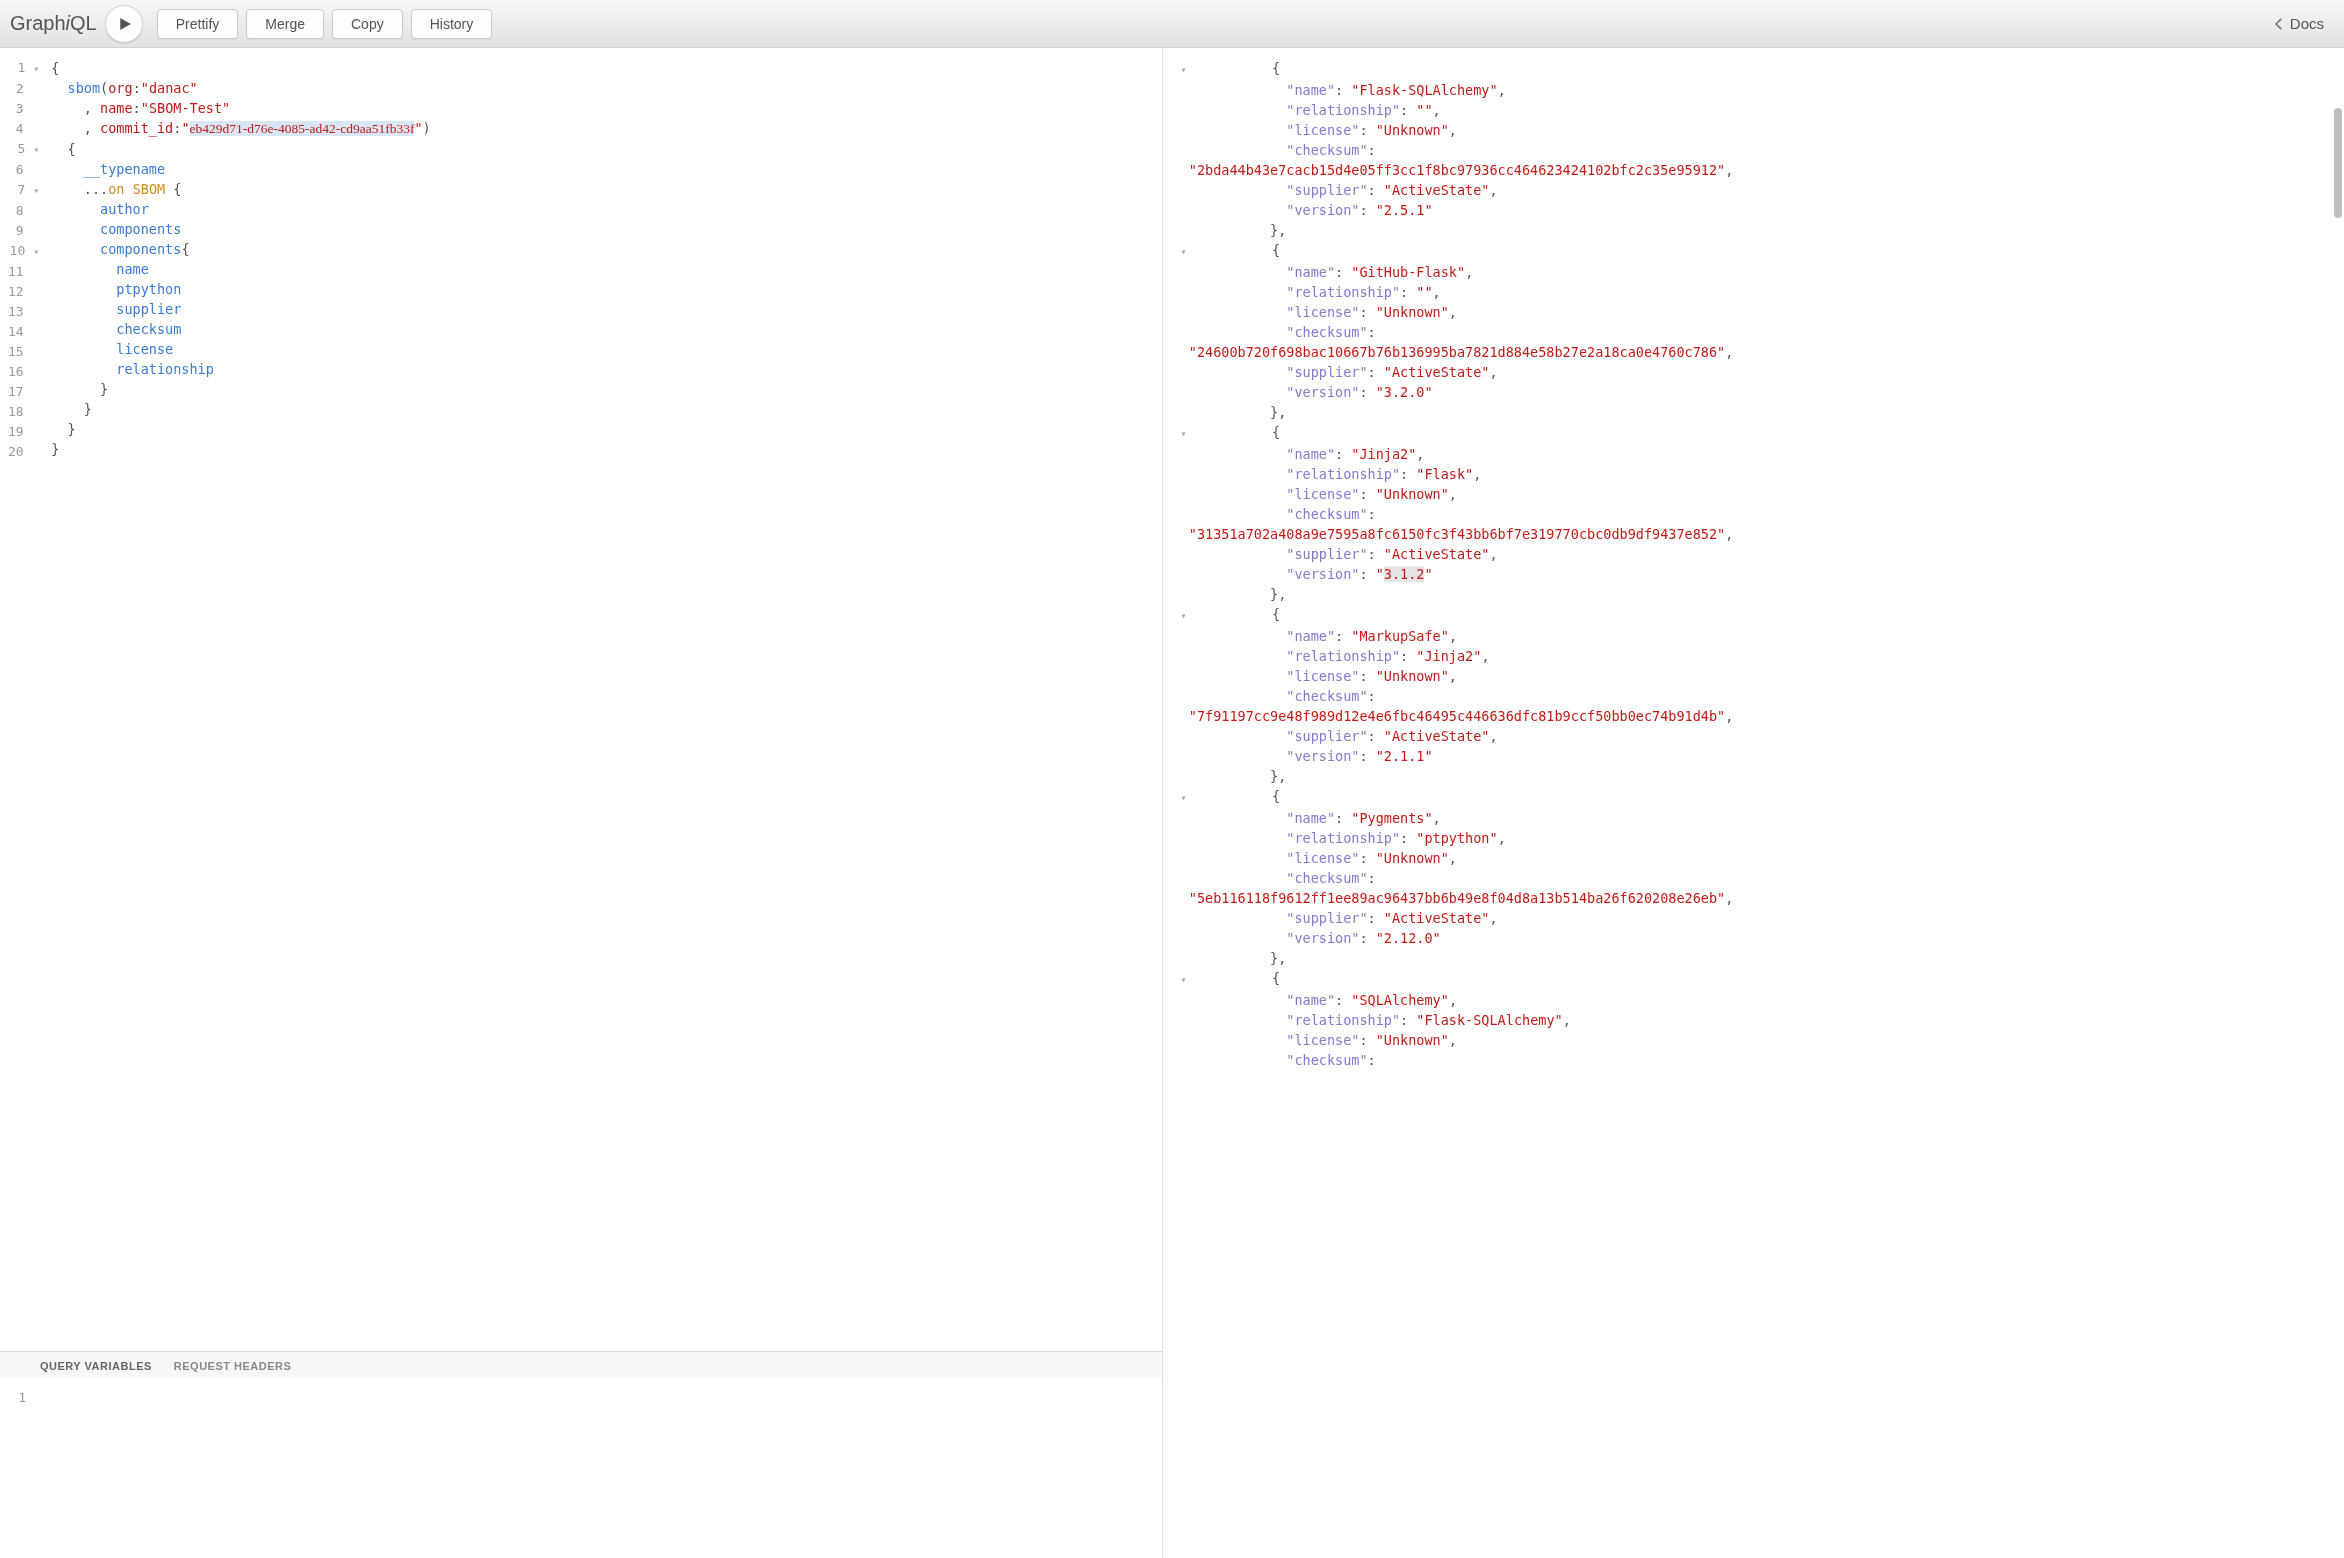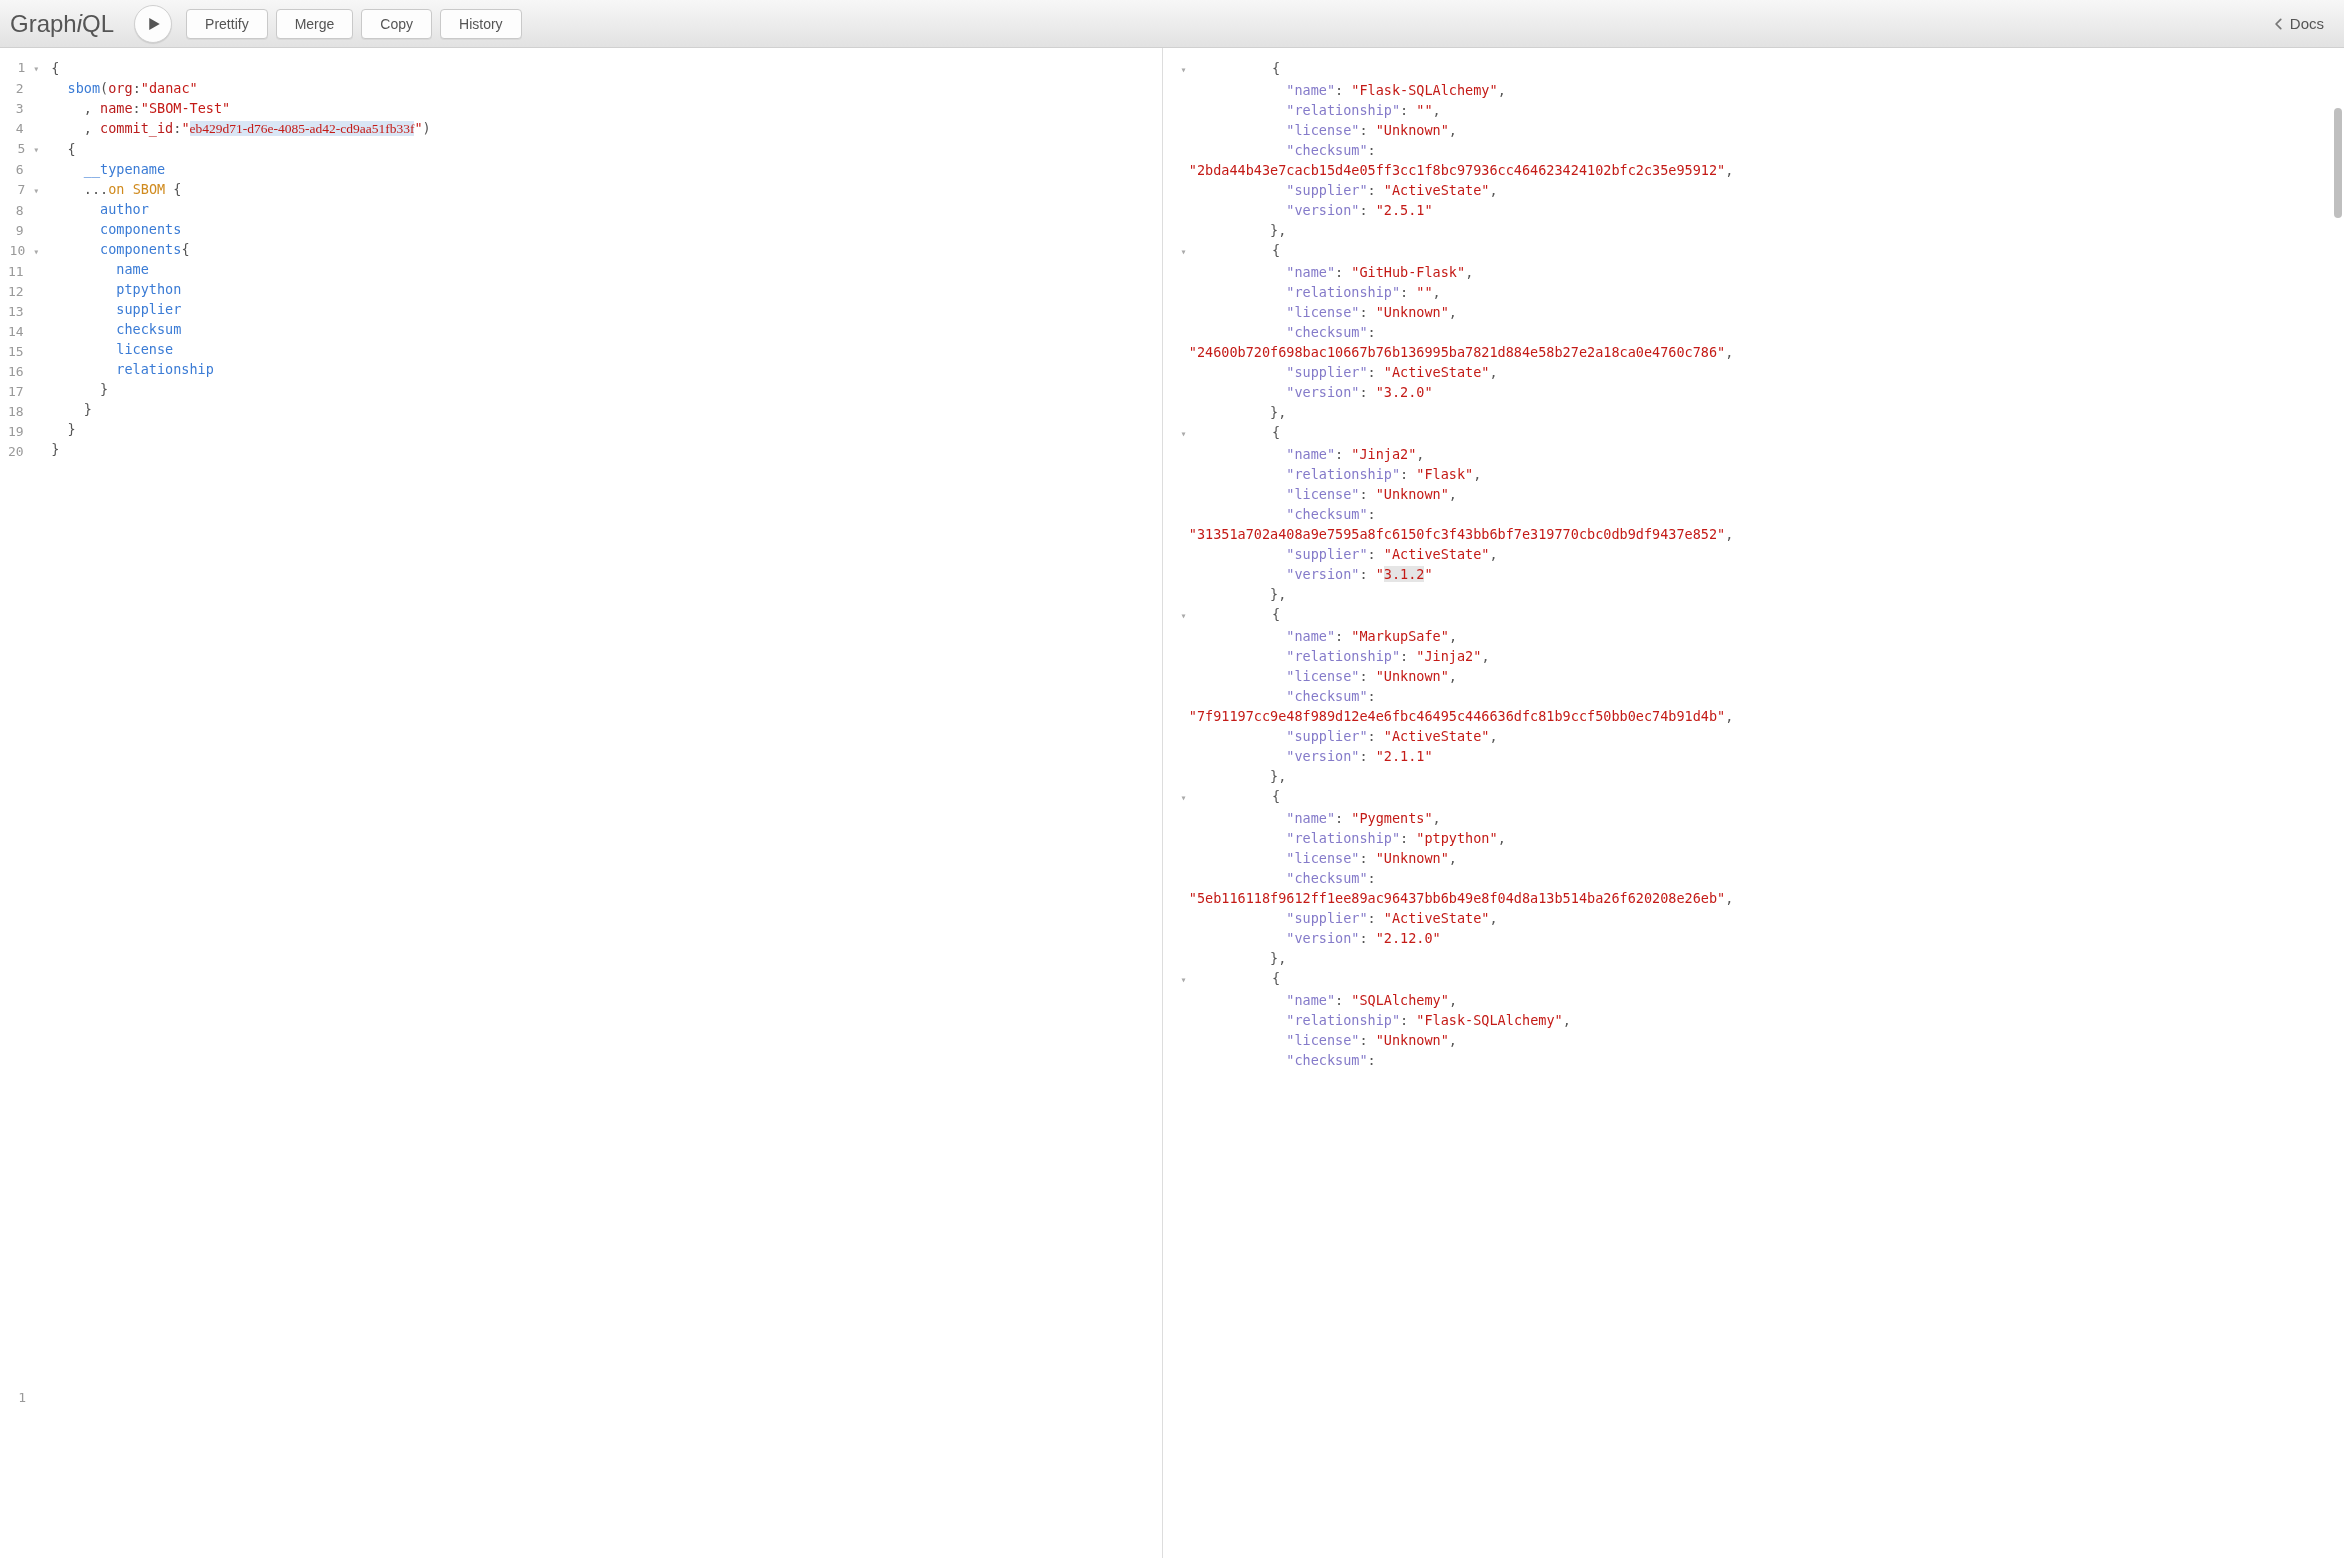--- a/index.html
+++ b/index.html
@@ -14,24 +14,24 @@
 .topbar {
   height: 48px;
   background: linear-gradient(#f7f7f7, #e2e2e2);
   border-bottom: 1px solid #d0d0d0;
   display: flex;
   align-items: center;
   padding: 0 10px;
   gap: 8px;
 }
 .logo {
-  font-size: 24px;
+  font-size: 20px;
   font-weight: 400;
   color: #555;
-  margin-right: 12px;
+  margin-right: 0;
 }
 .logo em { font-style: italic; }
 .play-btn {
   width: 38px;
   height: 38px;
   border-radius: 50%;
   background: #fdfdfd;
   border: 1px solid #d0d0d0;
   box-shadow: 0 1px 1px rgba(0,0,0,0.1);
   display: flex;
@@ -225,20 +225,24 @@
         <span class="tok-field">ptpython</span>
         <span class="tok-field">supplier</span>
         <span class="tok-field">checksum</span>
         <span class="tok-field">license</span>
         <span class="tok-field">relationship</span>
       <span class="tok-punc">}</span>
     <span class="tok-punc">}</span>
   <span class="tok-punc">}</span>
 <span class="tok-punc">}</span></div>
     </div>
+    <div class="bottom-tabs">
+      <span class="active">QUERY VARIABLES</span>
+      <span>REQUEST HEADERS</span>
+    </div>
     <div class="vars-wrap">
       <div class="gutter" id="v-gutter">
           <span class="ln">1</span>
         </div>
       <div class="code"></div>
     </div>
   </div>
   <div class="right">
     <div class="result" id="result"><span class="r-caret">▾</span>          <span class="r-punc">{</span>
              <span class="r-key">"name"</span><span class="r-punc">: </span><span class="r-str">"Flask-SQLAlchemy"</span><span class="r-punc">,</span>

